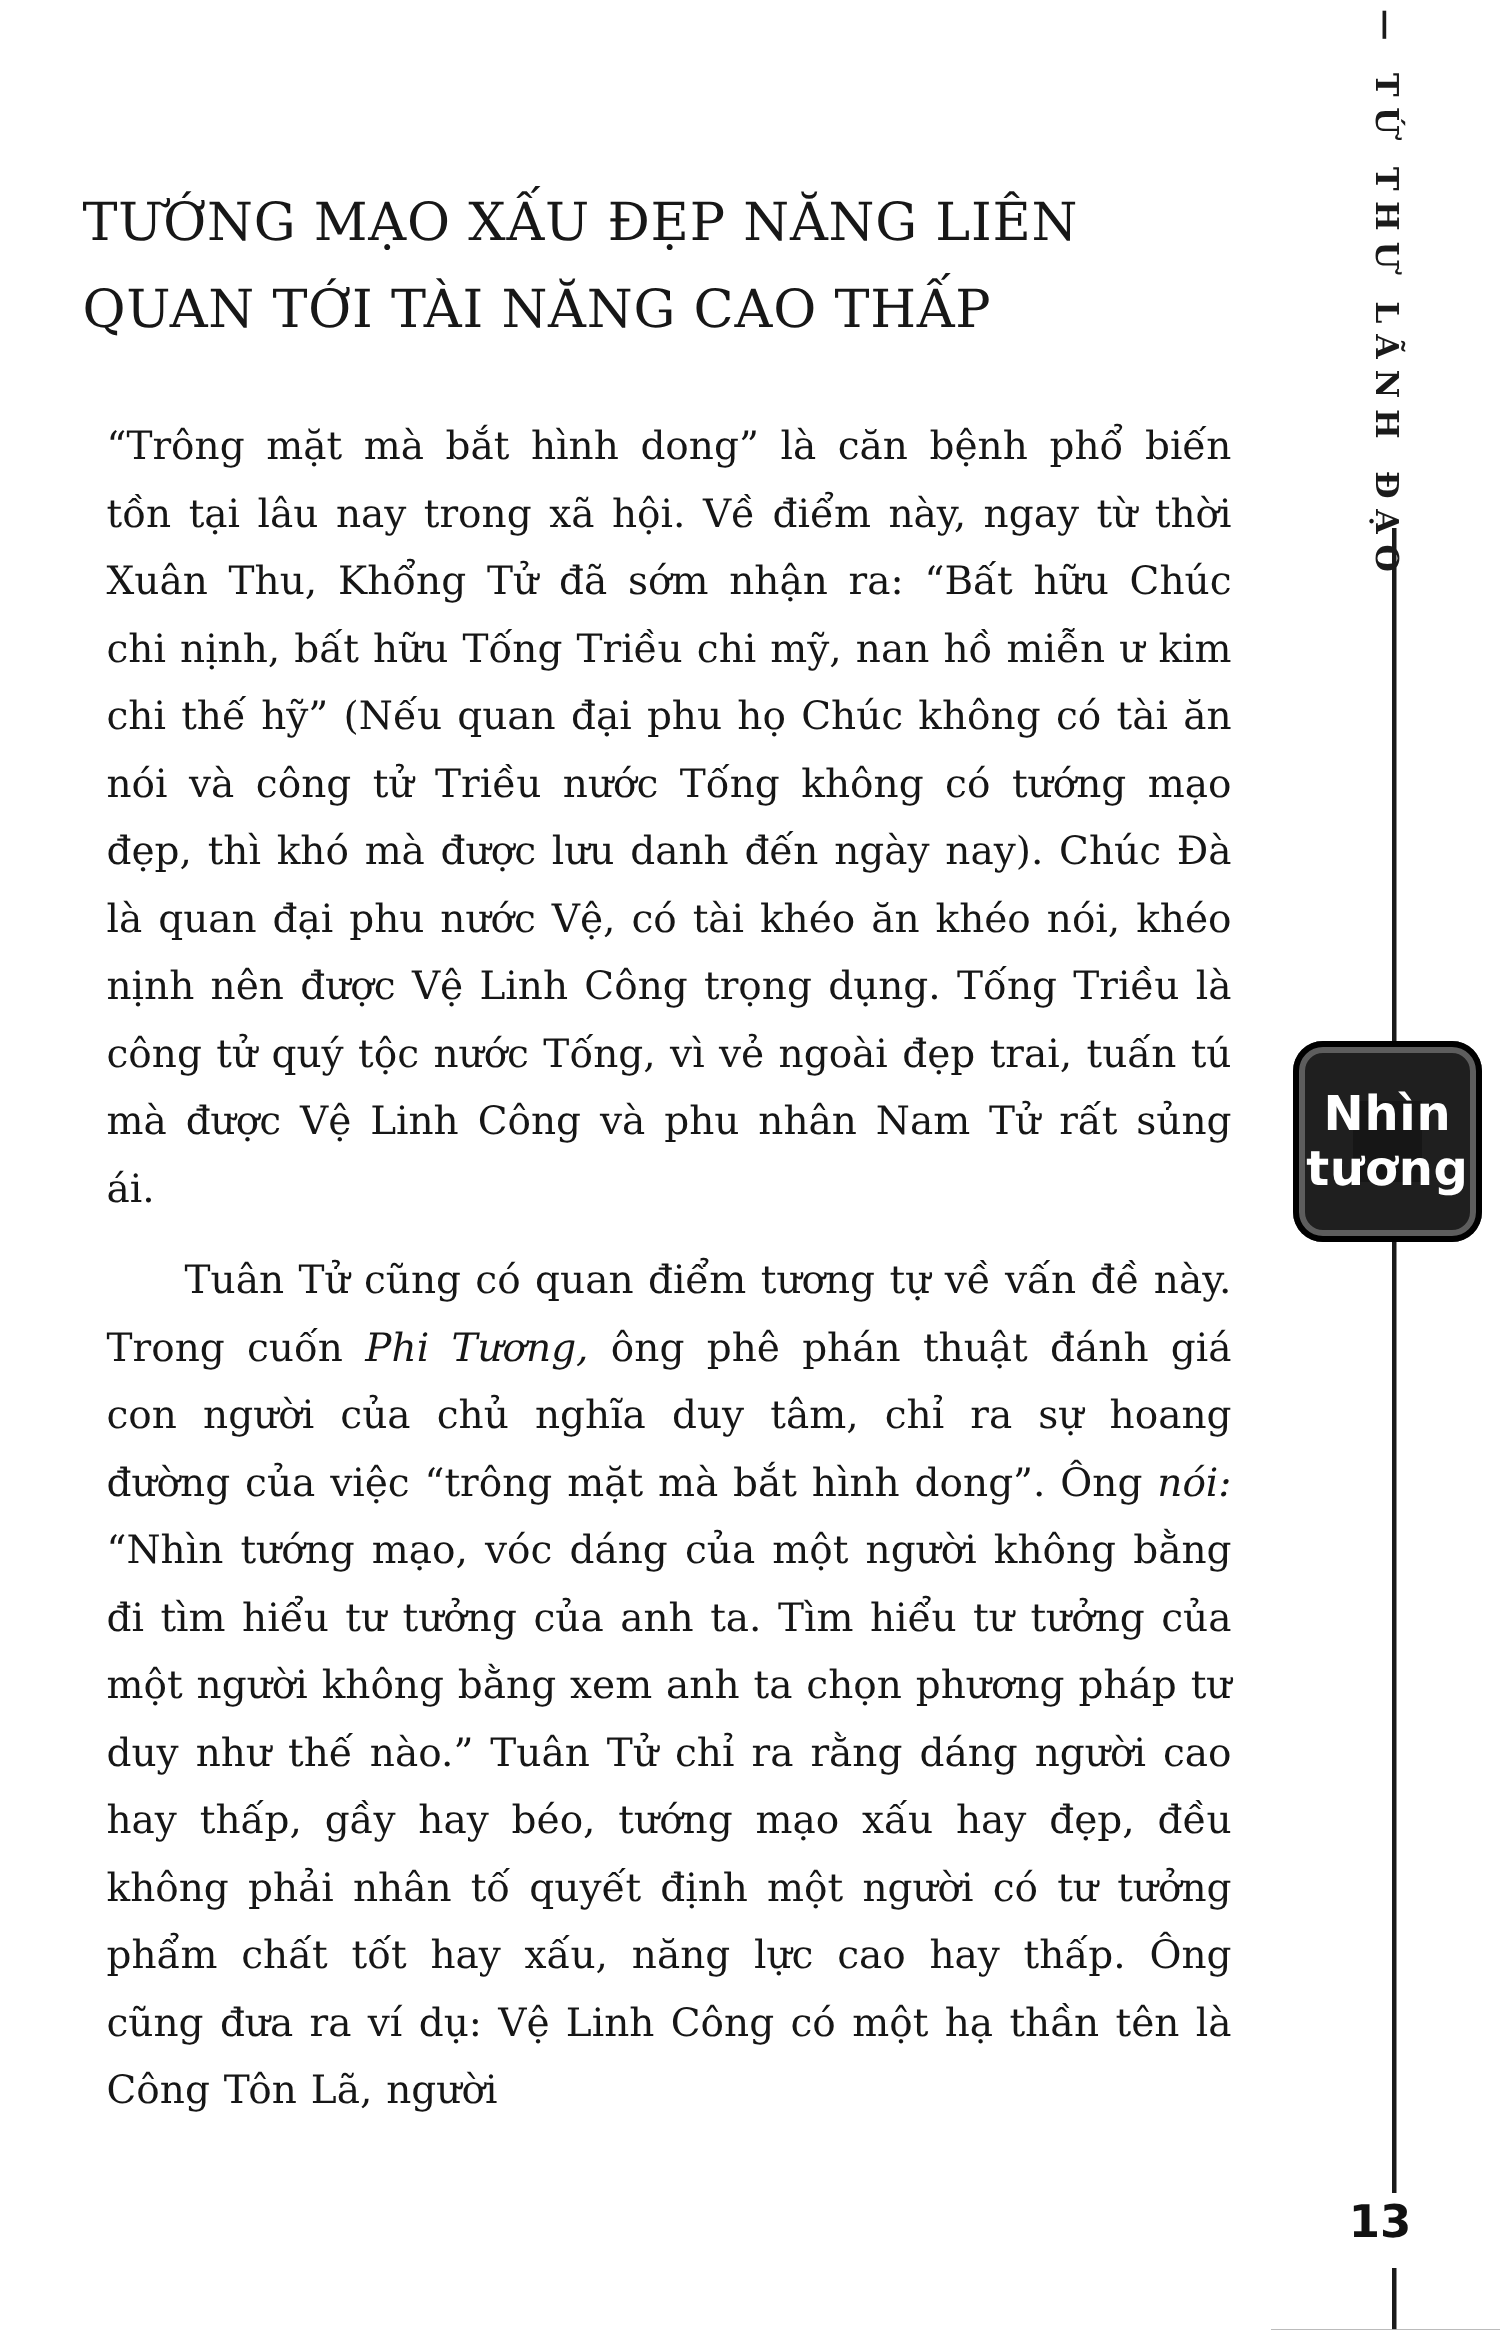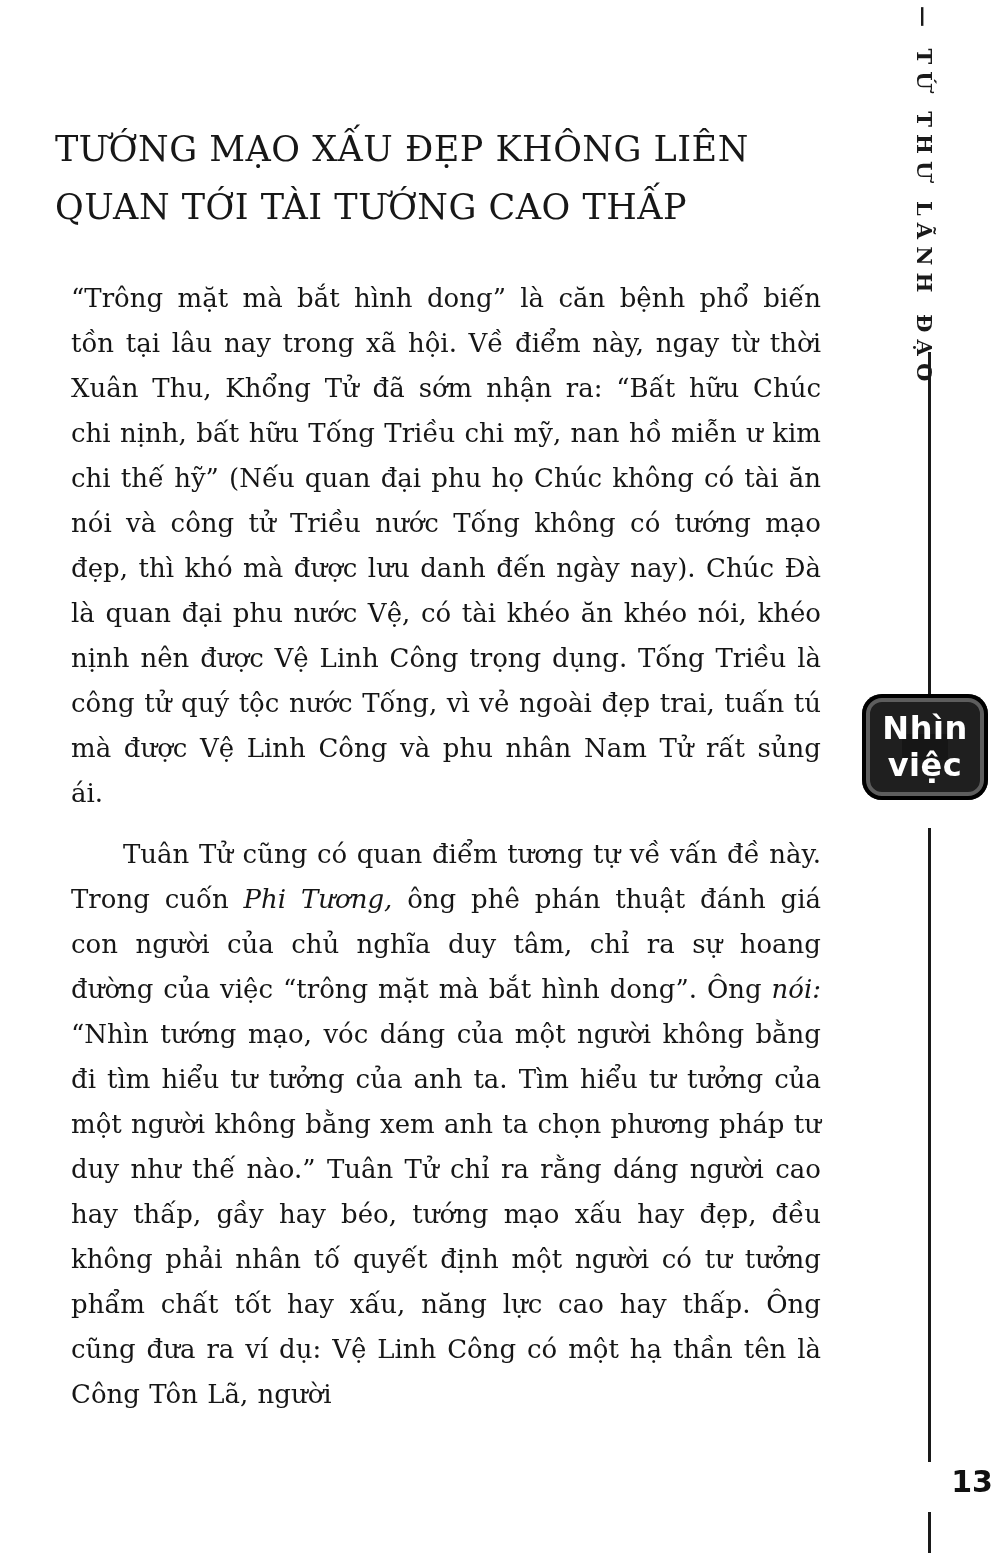--- a/index.html
+++ b/index.html
@@ -68,71 +68,71 @@
   }
   .rule-top    { top: 352px;  height: 342px; }
   .rule-mid    { top: 828px;  height: 634px; }
   .rule-bottom { top: 1512px; height: 41px; }
 
   .badge {
     position: absolute;
     left: 862px;
     top: 694px;
     width: 126px;
-    height: 106px;
+    height: 134px;
     background: #161616;
     border-radius: 20px;
     box-shadow: inset 0 0 0 4px #000, inset 0 0 0 8px rgba(255,255,255,0.28), inset 0 0 0 40px rgba(255,255,255,0.04);
     display: flex;
     flex-direction: column;
     align-items: center;
     justify-content: center;
     z-index: 2;
   }
   .badge span {
     color: #ffffff;
     font-family: "DejaVu Sans", sans-serif;
     font-weight: bold;
     font-size: 32px;
     line-height: 37px;
     letter-spacing: 0.5px;
   }
 
   .page-number {
     position: absolute;
-    left: 944px;
+    left: 892px;
     top: 1464px;
     width: 56px;
     text-align: center;
     font-family: "DejaVu Sans", sans-serif;
     font-weight: bold;
     font-size: 30px;
     color: #111;
     background: #fff;
     z-index: 2;
   }
 </style>
 </head>
 <body>
 
 <div class="page">
 
-  <h1 class="title">TƯỚNG MẠO XẤU ĐẸP KHÔNG LIÊN QUAN TỚI TÀI TƯỚNG CAO THẤP</h1>
+  <h1 class="title">TƯỚNG MẠO XẤU ĐẸP NĂNG LIÊN QUAN TỚI TÀI NĂNG CAO THẤP</h1>
 
   <div class="body-text">
       <p class="para"><span>“Trông mặt mà bắt hình dong” là căn bệnh phổ biến tồn tại lâu nay trong xã hội. Về điểm này, ngay từ thời Xuân Thu, Khổng Tử đã sớm nhận ra: “Bất hữu Chúc chi nịnh, bất hữu Tống Triều chi mỹ, nan hồ miễn ư kim chi thế hỹ” (Nếu quan đại phu họ Chúc không có tài ăn nói và công tử Triều nước Tống không có tướng mạo đẹp, thì khó mà được lưu danh đến ngày nay). Chúc Đà là quan đại phu nước Vệ, có tài khéo ăn khéo nói, khéo nịnh nên được Vệ Linh Công trọng dụng. Tống Triều là công tử quý tộc nước Tống, vì vẻ ngoài đẹp trai, tuấn tú mà được Vệ Linh Công và phu nhân Nam Tử rất sủng ái.</span></p>
       <p class="para indent"><span>Tuân Tử cũng có quan điểm tương tự về vấn đề này. Trong cuốn </span><em>Phi Tương,</em><span> ông phê phán thuật đánh giá con người của chủ nghĩa duy tâm, chỉ ra sự hoang đường của việc “trông mặt mà bắt hình dong”. Ông </span><em>nói:</em><span> “Nhìn tướng mạo, vóc dáng của một người không bằng đi tìm hiểu tư tưởng của anh ta. Tìm hiểu tư tưởng của một người không bằng xem anh ta chọn phương pháp tư duy như thế nào.” Tuân Tử chỉ ra rằng dáng người cao hay thấp, gầy hay béo, tướng mạo xấu hay đẹp, đều không phải nhân tố quyết định một người có tư tưởng phẩm chất tốt hay xấu, năng lực cao hay thấp. Ông cũng đưa ra ví dụ: Vệ Linh Công có một hạ thần tên là Công Tôn Lã, người</span></p>
     </div>
 
   <div class="vertical-header">— TỨ THƯ LÃNH ĐẠO</div>
 
   <div class="rule rule-top"></div>
   <div class="rule rule-mid"></div>
   <div class="rule rule-bottom"></div>
 
   <div class="badge">
     <span>Nhìn</span>
-    <span>việc</span>
+    <span>tương</span>
   </div>
 
   <div class="page-number">13</div>
 
 </div>
 
 </body></html>

